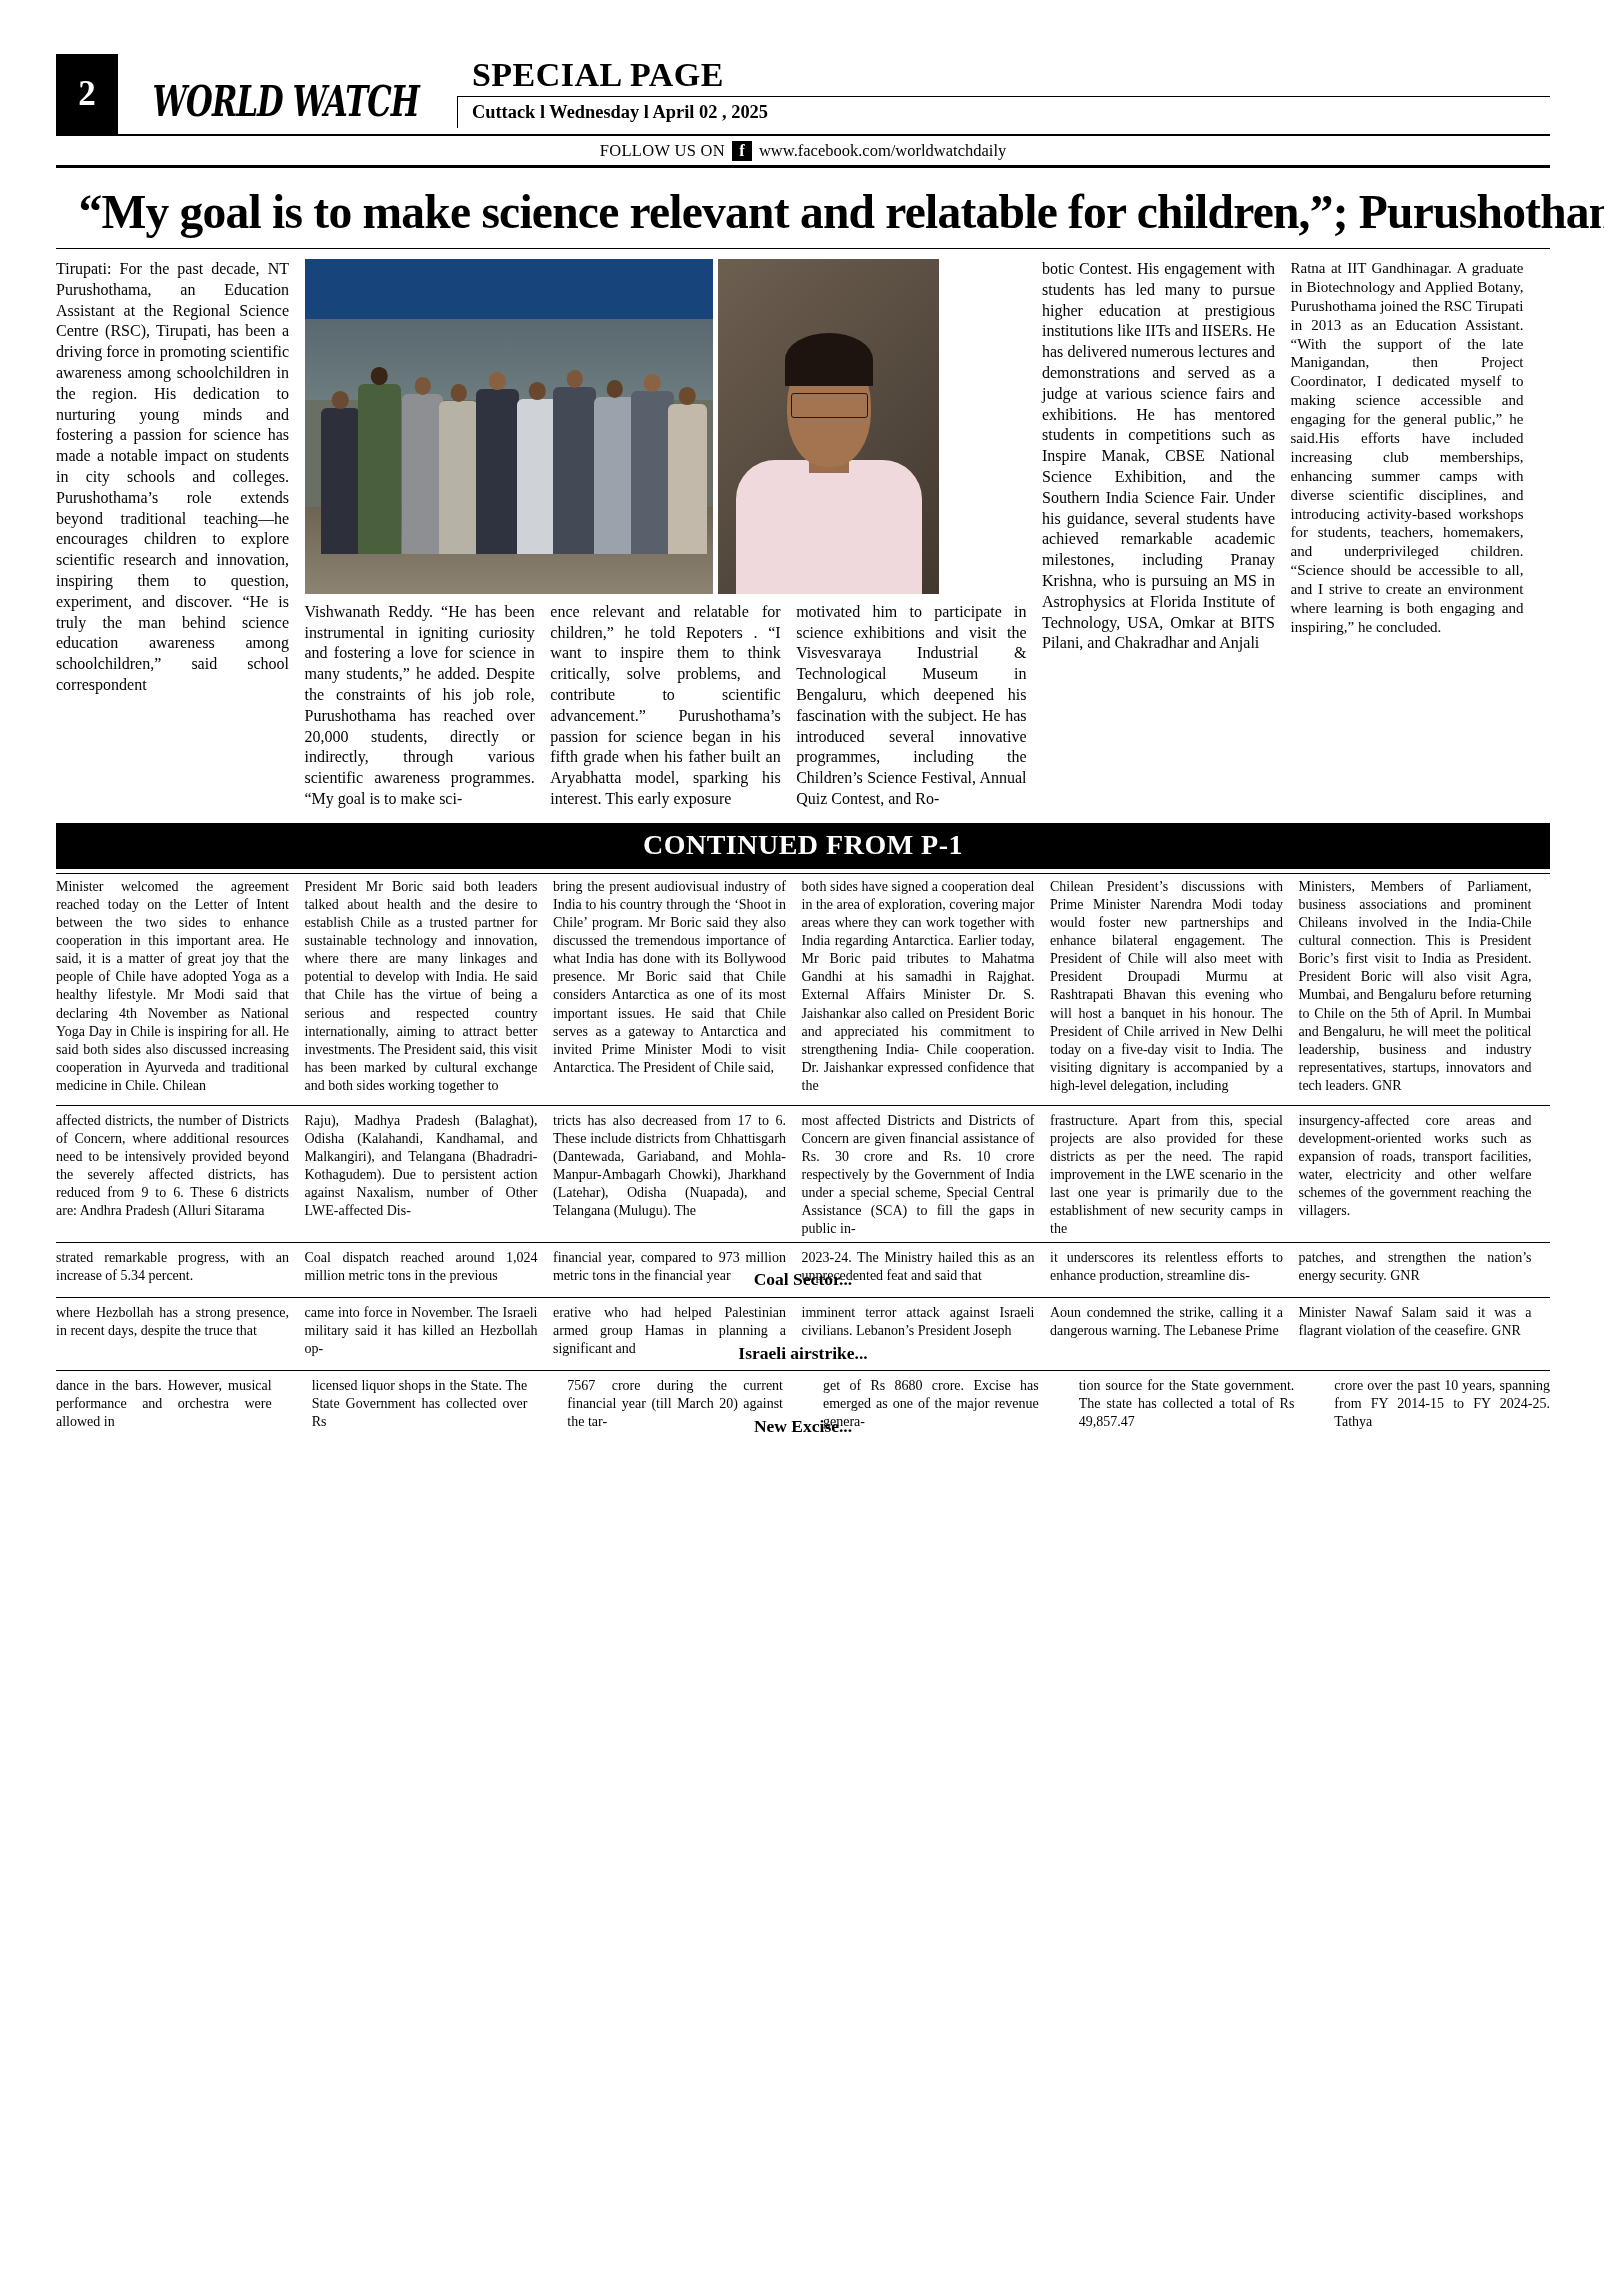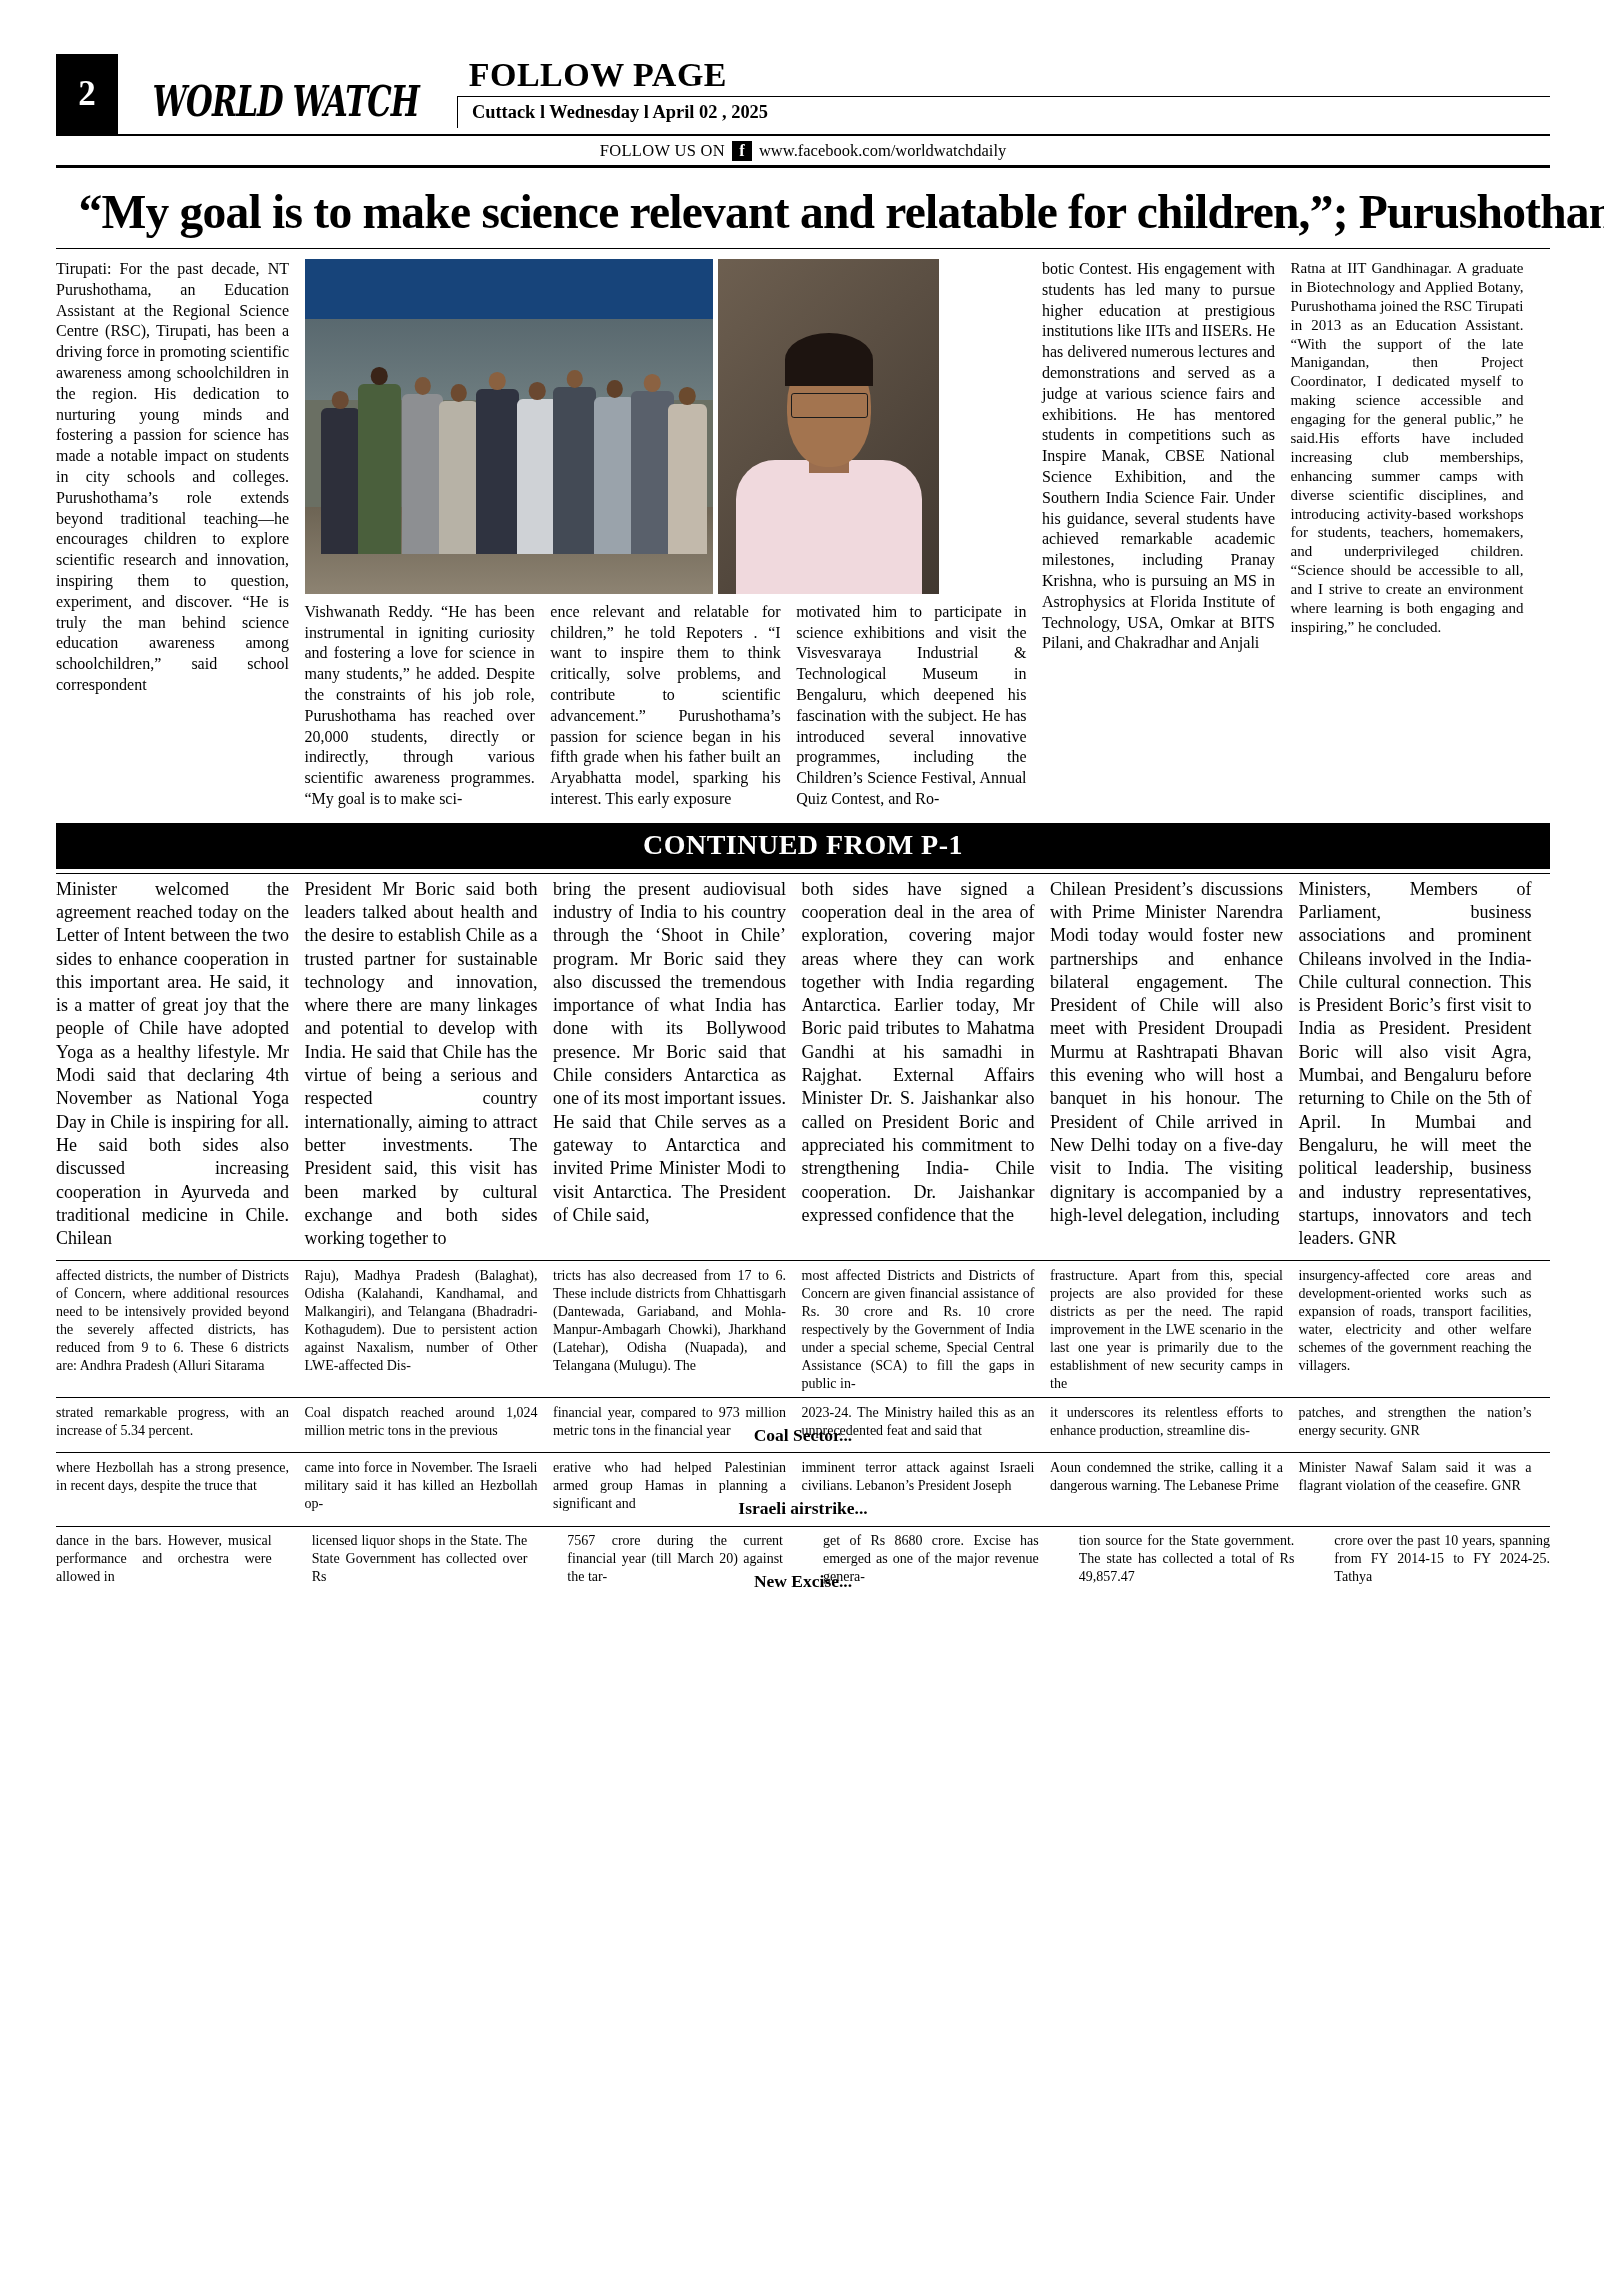--- a/index.html
+++ b/index.html
@@ -214,40 +214,40 @@
   .subhead {
     text-align: center;
     font-weight: bold;
     font-size: 17.5px;
     font-family: "Liberation Serif", serif;
     padding: 3.9px 0 2.9px 0;
   }
   .sec-rule { border-top: 1.2px solid #000; }
 
   .block { margin-top: 3.9px; }
-  .block .cols6 .col p { font-size: 18px; line-height: 1.295; }
+  .block .cols6 .col p { font-size: 14px; line-height: 1.295; }
   .block-sm .cols6 .col p { font-size: 14px; line-height: 1.29; }
 
   .spacer-sm { height: 9.7px; }
 </style>
 </head>
 <body>
 
 <div class="page">
   <div class="inner">
 
     <div class="masthead">
       <div class="page-num">2</div>
       <div class="masthead-right">
         <div class="masthead-row">
           <div class="brand">
             <span class="brand-text">WORLD WATCH</span>
           </div>
           <div class="special-wrap">
-            <div class="special-page">FOLLOW PAGE</div>
+            <div class="special-page">SPECIAL PAGE</div>
             <div class="date-row">Cuttack  l  Wednesday  l  April  02  , 2025</div>
           </div>
         </div>
       </div>
     </div>
 
     <div class="rule-thick"></div>
 
     <div class="follow-row">
       <span class="follow-label">FOLLOW US ON</span>

